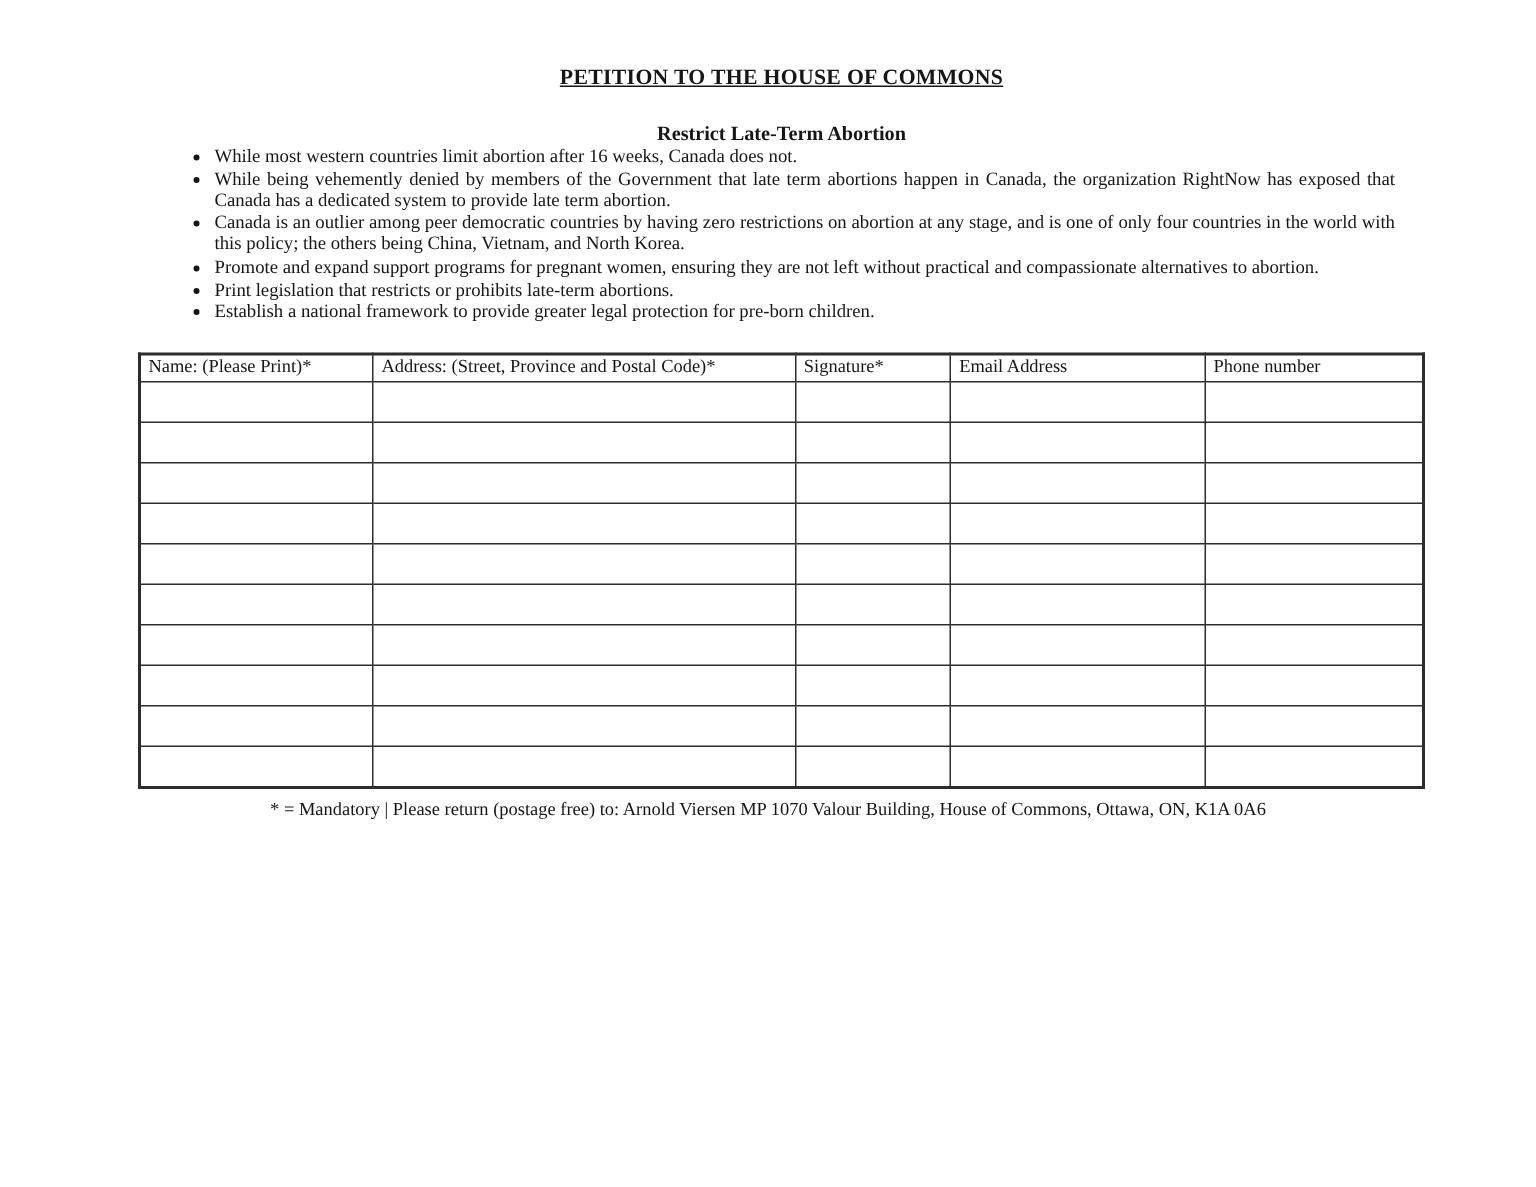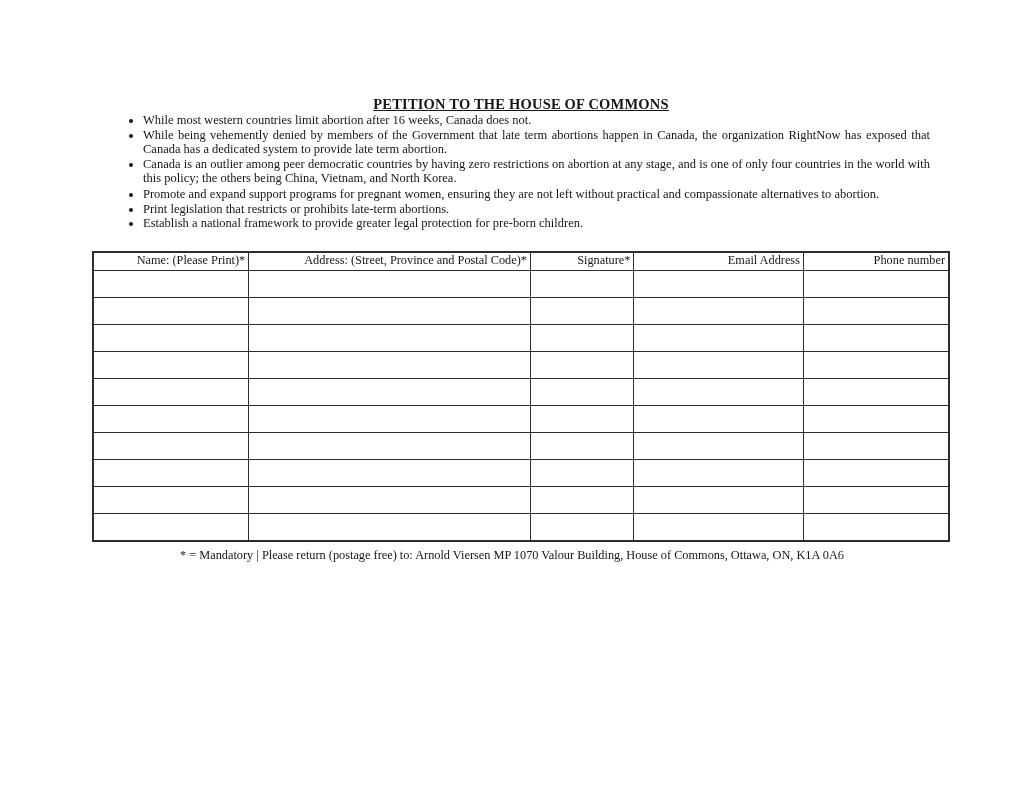--- a/index.html
+++ b/index.html
@@ -6,21 +6,21 @@
     margin: 0;
     padding: 0;
     background: #ffffff;
   }
   .page {
     position: relative;
     width: 1024px;
     height: 791px;
     box-sizing: border-box;
     background: #ffffff;
-    padding: 96px 74px 0 92px;
+    padding: 44px 74px 0 92px;
     font-family: "Liberation Serif", serif;
     font-size: 12.5px;
     line-height: 14.5px;
     color: #161616;
     overflow: hidden;
   }
   
   .fullwidth-center {
     margin-left: -92px;
     margin-right: -74px;
@@ -75,21 +75,21 @@
   table.sig-table {
     border-width: 2px;
   }
   table.sig-table col.c1 { width: 18.2%; }
   table.sig-table col.c2 { width: 32.9%; }
   table.sig-table col.c3 { width: 12.1%; }
   table.sig-table col.c4 { width: 19.8%; }
   table.sig-table col.c5 { width: 17.0%; }
   table.sig-table th {
     font-weight: 400;
-    text-align: right;
+    text-align: left;
     font-size: 12.3px;
     line-height: 13px;
     height: 14px;
     padding: 1px 3px 2px 5px;
     white-space: nowrap;
     overflow: hidden;
   }
   table.sig-table td {
     height: 26px;
     padding: 0 5px;
@@ -100,20 +100,21 @@
     text-align: center;
   }
 </style>
 </head>
 <body>
 
 <div class="page">
 
   <h1 class="doc-title fullwidth-center">PETITION TO THE HOUSE OF COMMONS</h1>
 
+  <h2 class="doc-subtitle fullwidth-center">Restrict Late-Term Abortion</h2>
 
 
 
   <ul class="doc-list">
     <li>While most western countries limit abortion after 16 weeks, Canada does not.</li>
     <li>While being vehemently denied by members of the Government that late term abortions happen in Canada, the organization RightNow has exposed that Canada has a dedicated system to provide late term abortion.</li>
     <li>Canada is an outlier among peer democratic countries by having zero restrictions on abortion at any stage, and is one of only four countries in the world with this policy; the others being China, Vietnam, and North Korea.</li>
   </ul>
 
 

